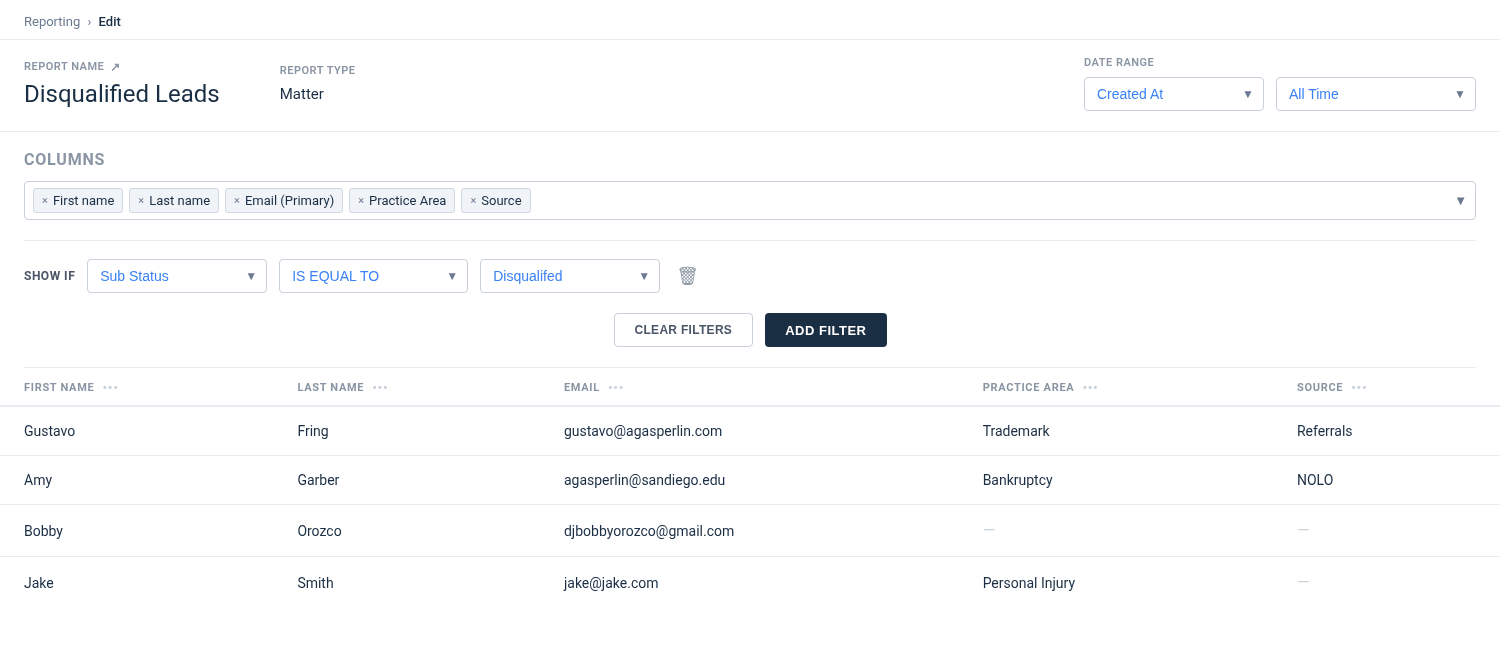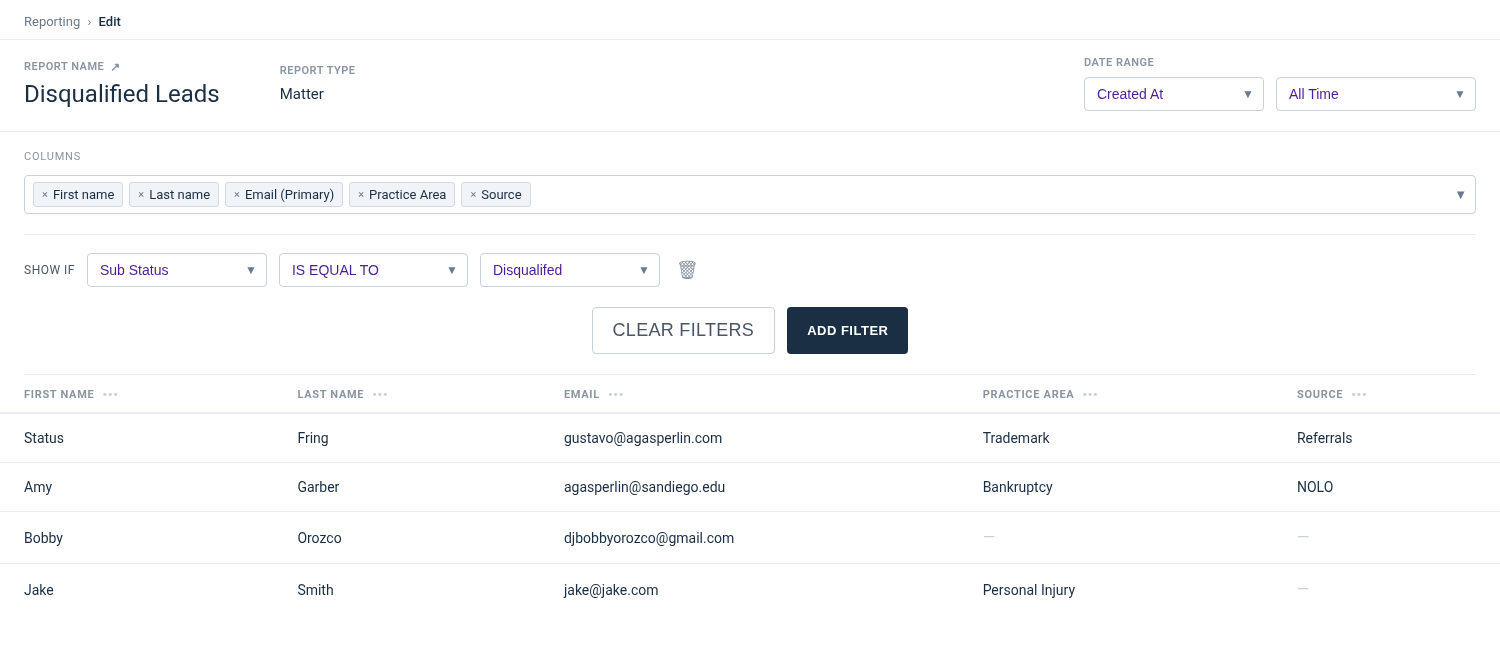--- a/index.html
+++ b/index.html
@@ -73,21 +73,21 @@
       position: relative;
       display: inline-block;
     }
     .select-wrapper select {
       appearance: none;
       -webkit-appearance: none;
       border: 1px solid #c8d0da;
       border-radius: 4px;
       padding: 8px 36px 8px 12px;
       font-size: 14px;
-      color: #4c1d95;
+      color: #3b82f6;
       background: #fff;
       cursor: pointer;
       outline: none;
       min-width: 180px;
     }
     .select-arrow {
       position: absolute;
       right: 10px;
       top: 50%;
       transform: translateY(-50%);
@@ -96,22 +96,22 @@
       font-size: 12px;
     }
     .select-wrapper-wide select { min-width: 200px; }
 
     .section-panel {
       margin: 0 24px;
       padding: 18px 0 20px;
       border-bottom: 1px solid #e8ecf0;
     }
     .section-panel-label {
-      font-size: 11px;
-      font-weight: 400;
+      font-size: 16px;
+      font-weight: 700;
       color: #8a95a3;
       letter-spacing: 0.8px;
       text-transform: uppercase;
       margin-bottom: 12px;
     }
 
     .columns-row {
       display: flex;
       align-items: center;
       border: 1px solid #c8d0da;
@@ -147,21 +147,21 @@
     }
 
     .filters-row {
       display: flex;
       align-items: center;
       gap: 12px;
       flex-wrap: wrap;
     }
     .show-if-label {
       font-size: 12px;
-      font-weight: 400;
+      font-weight: 700;
       color: #4a5568;
       letter-spacing: 0.5px;
       text-transform: uppercase;
       white-space: nowrap;
       text-align: center;
     }
     .filter-select {
       appearance: none;
       -webkit-appearance: none;
       border: 1px solid #c8d0da;
@@ -190,31 +190,31 @@
       display: flex;
       justify-content: center;
       gap: 12px;
       margin-top: 20px;
     }
     .btn-clear {
       background: #fff;
       border: 1px solid #c8d0da;
       border-radius: 4px;
       padding: 9px 20px;
-      font-size: 18px;
+      font-size: 12px;
       color: #4a5568;
       cursor: pointer;
-      font-weight: 400;
+      font-weight: 700;
       letter-spacing: 0.3px;
     }
     .btn-add {
       background: #1a2e44;
       border: none;
       border-radius: 4px;
-      padding: 16px 20px;
+      padding: 9px 20px;
       font-size: 13px;
       color: #fff;
       cursor: pointer;
       font-weight: 600;
       letter-spacing: 0.5px;
     }
 
     .data-table {
       width: 100%;
       border-collapse: collapse;
@@ -400,21 +400,21 @@
         <th>
           <div class="th-inner">
             <span>SOURCE</span>
             <span class="col-menu">•••</span>
           </div>
         </th>
       </tr>
     </thead>
     <tbody>
       <tr>
-        <td>Status</td>
+        <td>Gustavo</td>
         <td>Fring</td>
         <td>gustavo@agasperlin.com</td>
         <td>Trademark</td>
         <td>Referrals</td>
       </tr>
       <tr>
         <td>Amy</td>
         <td>Garber</td>
         <td>agasperlin@sandiego.edu</td>
         <td>Bankruptcy</td>

